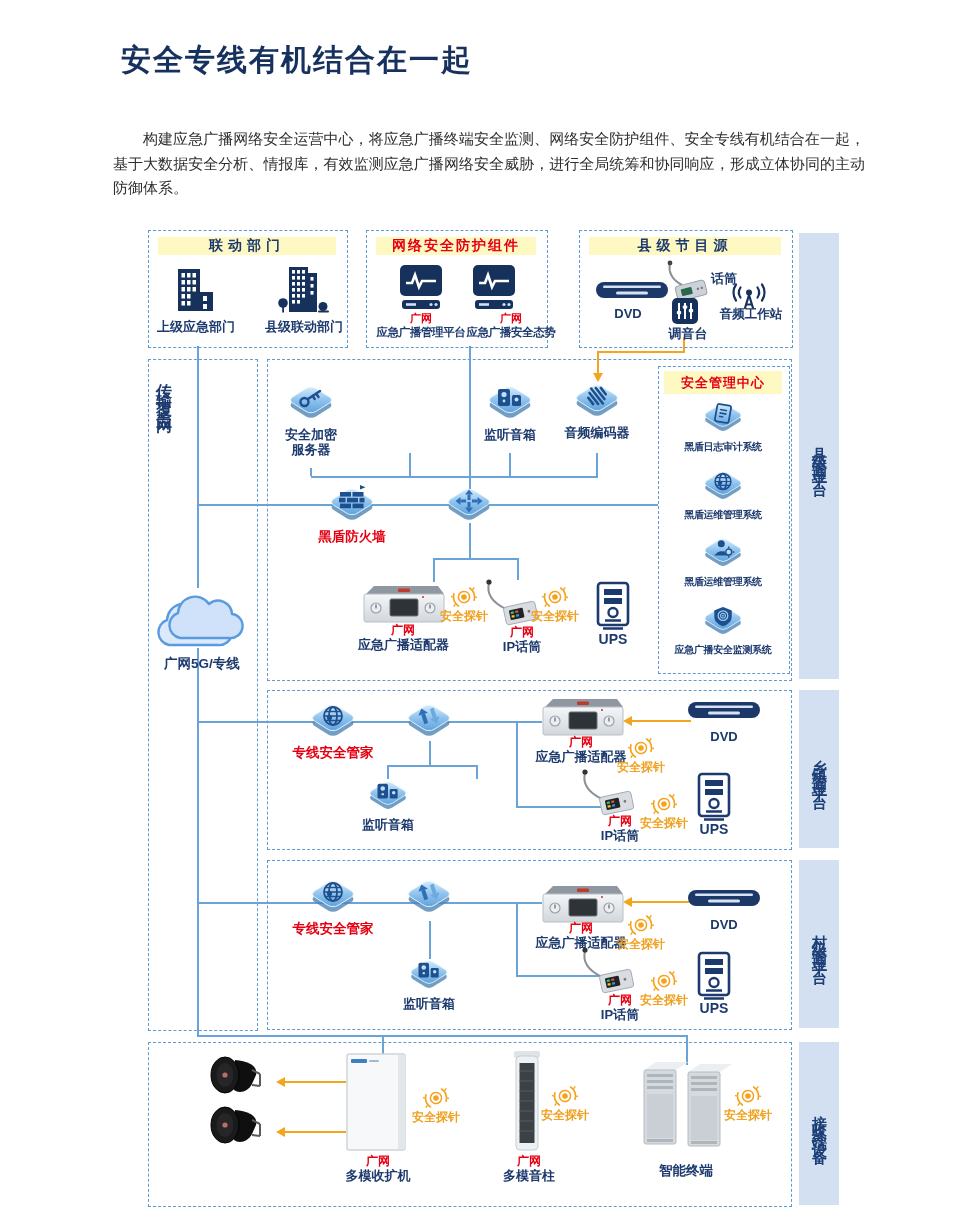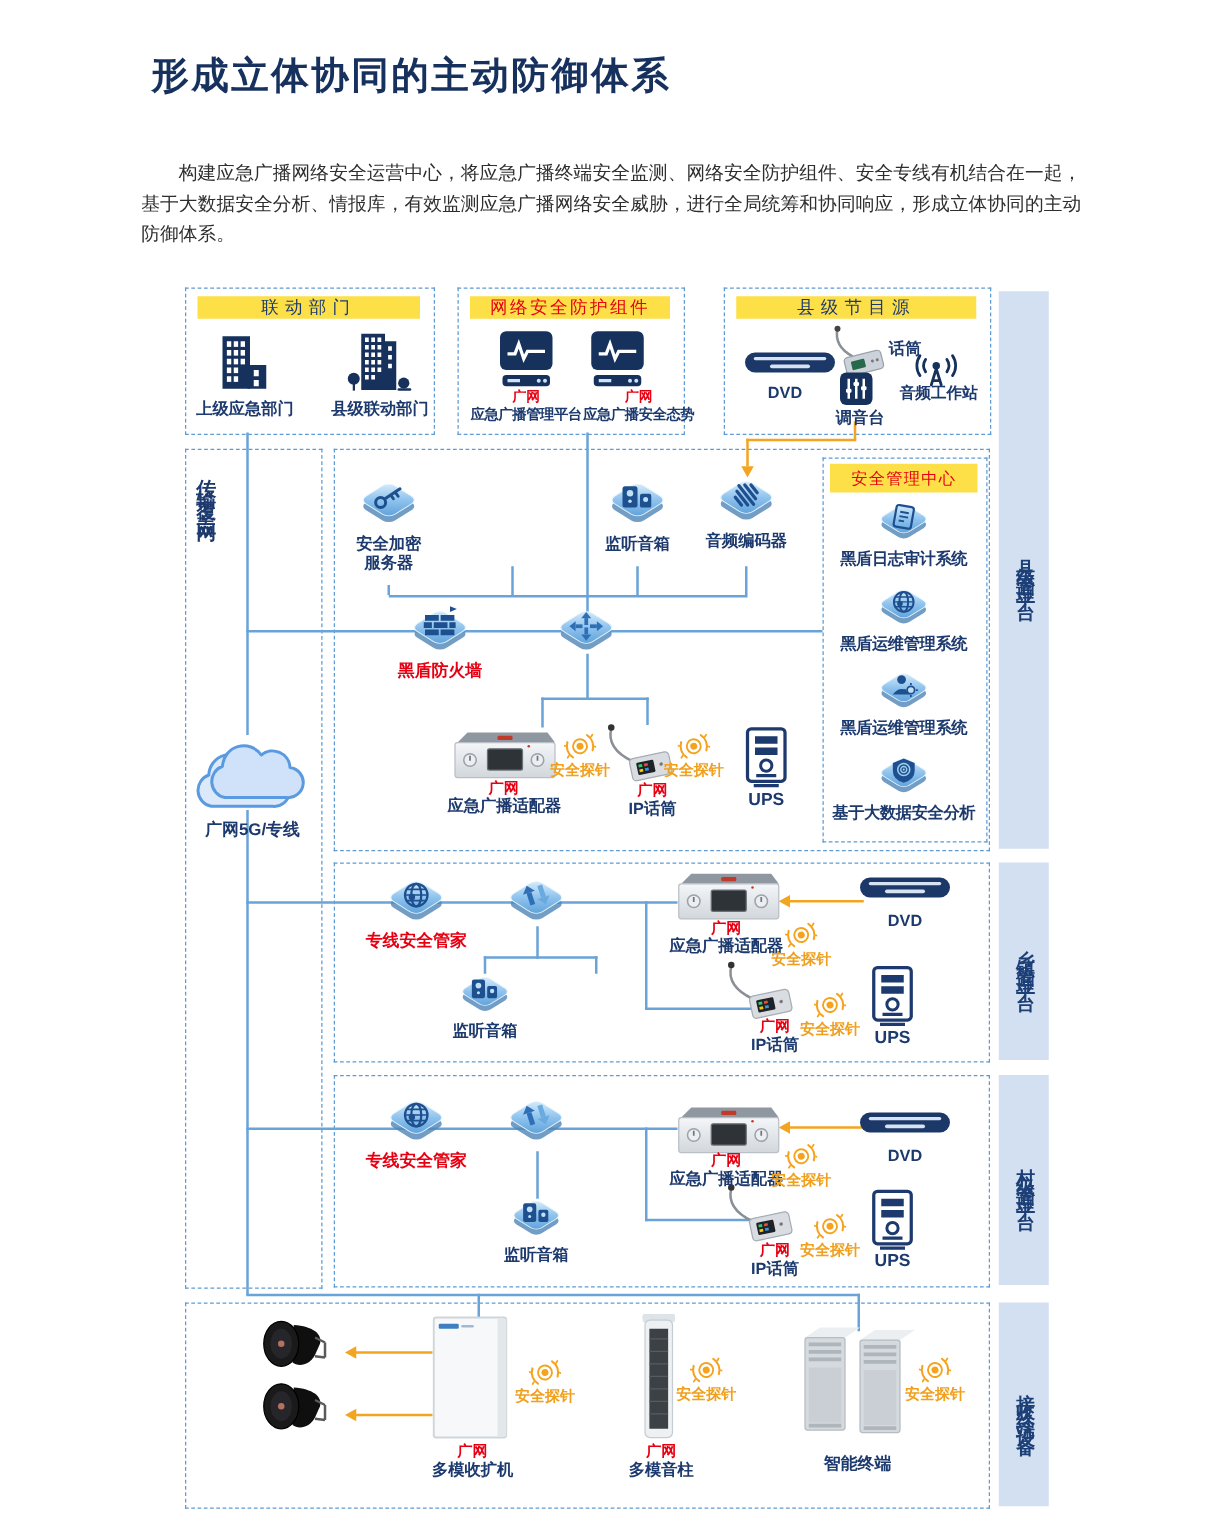--- a/index.html
+++ b/index.html
@@ -5,38 +5,38 @@
   html,body{margin:0;padding:0;background:#fff;}
   body{font-family:"Liberation Sans","DejaVu Sans",sans-serif;}
   #page{position:relative;width:974px;height:1220px;background:#fff;overflow:hidden;}
   
   .title-circle{position:absolute;left:106px;top:31px;width:58px;height:58px;border-radius:50%;
     background:linear-gradient(135deg,#5667816 0,#5d6e88 0,#9fabbd 45%,#eef1f5 85%,#fff 100%);z-index:1;}
   .page-title{position:absolute;left:121px;top:40px;font-size:30px;font-weight:bold;color:#17315f;letter-spacing:2px;z-index:2;white-space:nowrap;}
   .intro{position:absolute;left:113px;top:112px;width:752px;font-size:15px;line-height:24.5px;color:#2e2e2e;text-align:justify;text-indent:2em;}
   
   .dbox{position:absolute;border:1px dashed #5e9bd3;z-index:0;}
-  .hdr{position:absolute;background:#fde047;display:flex;align-items:center;justify-content:center;
-    font-weight:normal;font-size:14px;color:#1d3a6e;letter-spacing:5px;z-index:2;white-space:nowrap;}
+  .hdr{position:absolute;background:#fef9c3;display:flex;align-items:center;justify-content:center;
+    font-weight:bold;font-size:14px;color:#1d3a6e;letter-spacing:5px;z-index:2;white-space:nowrap;}
   .hdr.red{color:#e60012;}
   
   .sbar{position:absolute;left:799px;width:40px;background:#d3e0f1;display:flex;align-items:center;justify-content:center;z-index:0;}
   .sbar span{writing-mode:vertical-rl;text-orientation:upright;font-weight:bold;font-size:15px;color:#1d3f77;letter-spacing:7px;}
   
   .hl,.vl{position:absolute;background:#6aa3d8;z-index:1;}
   .hl{height:2px;}.vl{width:2px;}
   .ol{position:absolute;background:#f3a51f;z-index:1;}
   .arrL{position:absolute;width:0;height:0;border-top:5px solid transparent;border-bottom:5px solid transparent;border-right:9px solid #f3a51f;z-index:1;}
   .arrD{position:absolute;width:0;height:0;border-left:5px solid transparent;border-right:5px solid transparent;border-top:9px solid #f3a51f;z-index:1;}
   
   .dnode{position:absolute;text-align:center;z-index:2;}
   .dnode svg{display:block;margin:0 auto;}
   .nlabel{font-weight:bold;font-size:13px;color:#1d3a6e;line-height:15px;margin-top:1px;white-space:nowrap;}
   .nlabel.red{color:#e60012;font-size:13.5px;}
-  .nlabel.sm{font-size:13px;letter-spacing:-0.3px;}
+  .nlabel.sm{font-size:10px;letter-spacing:-0.3px;}
   .icon{position:absolute;z-index:2;}
   .lblk{position:absolute;text-align:center;z-index:3;}
   .brand{font-weight:bold;font-size:12px;color:#e60012;line-height:13px;white-space:nowrap;}
   .dlabel{font-weight:bold;font-size:13px;color:#1d3a6e;line-height:15px;white-space:nowrap;}
   .dlabel.sm{font-size:11.5px;letter-spacing:-0.4px;}
   .probe{position:absolute;width:56px;text-align:center;z-index:3;}
   .probe svg{display:block;margin:0 auto;}
   .ptxt{font-weight:bold;font-size:12px;color:#f0a01e;line-height:13px;white-space:nowrap;}
   .vtext{position:absolute;writing-mode:vertical-rl;text-orientation:upright;font-weight:bold;font-size:16px;color:#1d3a6e;letter-spacing:9px;z-index:2;}
 </style>
@@ -344,21 +344,21 @@
   <symbol id="s-cloud" viewBox="0 0 94 64">
     <path d="M24 54 a13 13 0 0 1 -2 -25 a17 17 0 0 1 31 -9 a14 14 0 0 1 23 10 a12 12 0 0 1 -3 24 z" fill="#dce9fb" stroke="#5a9ae0" stroke-width="2.4" transform="translate(-7,5)"></path>
     <path d="M28 52 a13 13 0 0 1 -2 -25 a17 17 0 0 1 31 -9 a14 14 0 0 1 23 10 a12 12 0 0 1 -3 24 z" fill="#cfe2fa" stroke="#5a9ae0" stroke-width="2.4" stroke-linejoin="round"></path>
       </symbol>
 </defs>
 </svg>
 
 <div id="page">
 
   <div class="title-circle"></div>
-  <div class="page-title">形成立体协同的主动防御体系</div>
+  <div class="page-title">安全专线有机结合在一起</div>
   <p class="intro">构建应急广播网络安全运营中心，将应急广播终端安全监测、网络安全防护组件、安全专线有机结合在一起，基于大数据安全分析、情报库，有效监测应急广播网络安全威胁，进行全局统筹和协同响应，形成立体协同的主动防御体系。</p>
 
   <div class="dbox" style="left:148px;top:230px;width:198px;height:116px"></div>
   <div class="dbox" style="left:366px;top:230px;width:180px;height:116px"></div>
   <div class="dbox" style="left:579px;top:230px;width:212px;height:116px"></div>
   <div class="dbox" style="left:148px;top:359px;width:108px;height:670px"></div>
   <div class="dbox" style="left:267px;top:359px;width:523px;height:320px"></div>
   <div class="dbox" style="left:658px;top:366px;width:130px;height:306px"></div>
   <div class="dbox" style="left:267px;top:690px;width:523px;height:158px"></div>
   <div class="dbox" style="left:267px;top:860px;width:523px;height:168px"></div>
@@ -529,21 +529,21 @@
   <div class="dnode" style="left:659px;top:531px;width:128px">
     <svg width="56" height="42">
         <use href="#t-person"></use>
       </svg>
     <div class="nlabel sm">黑盾运维管理系统</div>
     </div>
   <div class="dnode" style="left:659px;top:599px;width:128px">
     <svg width="56" height="42">
         <use href="#t-shield"></use>
       </svg>
-    <div class="nlabel sm">基于大数据安全分析</div>
+    <div class="nlabel sm">应急广播安全监测系统</div>
     </div>
 
   <svg class="icon" style="left:360px;top:584px" width="86" height="42">
       <use href="#s-adapter"></use>
     </svg>
   <div class="lblk" style="left:358px;top:624px;width:90px">
     <div class="brand">广网</div>
     <div class="dlabel">应急广播适配器</div>
     </div>
   <div class="probe" style="left:436px;top:584px">

